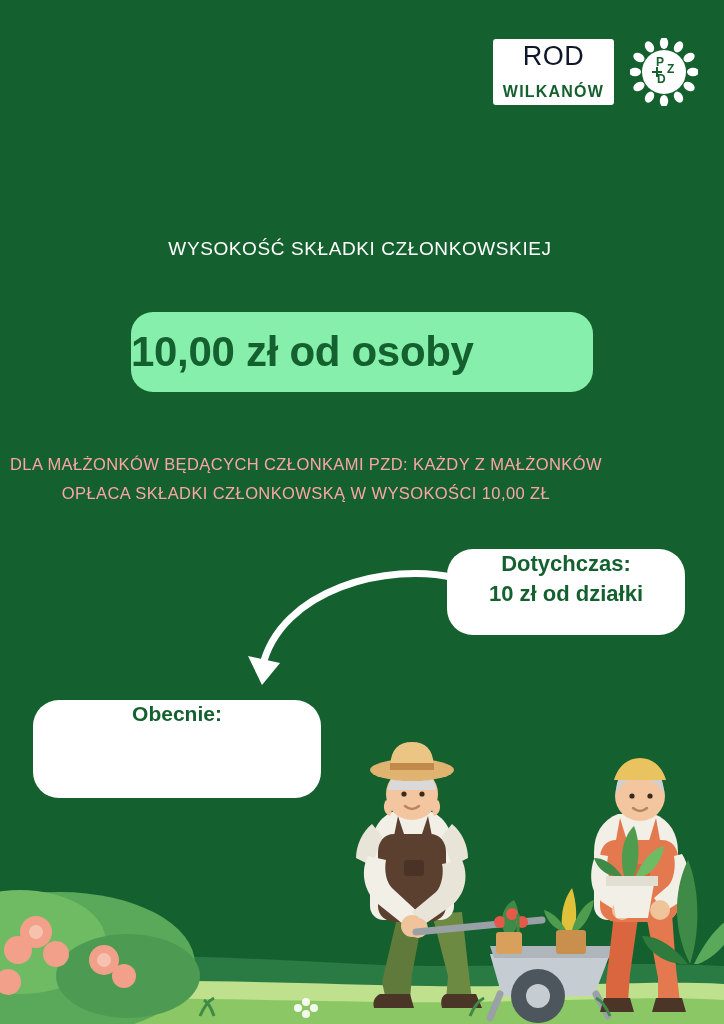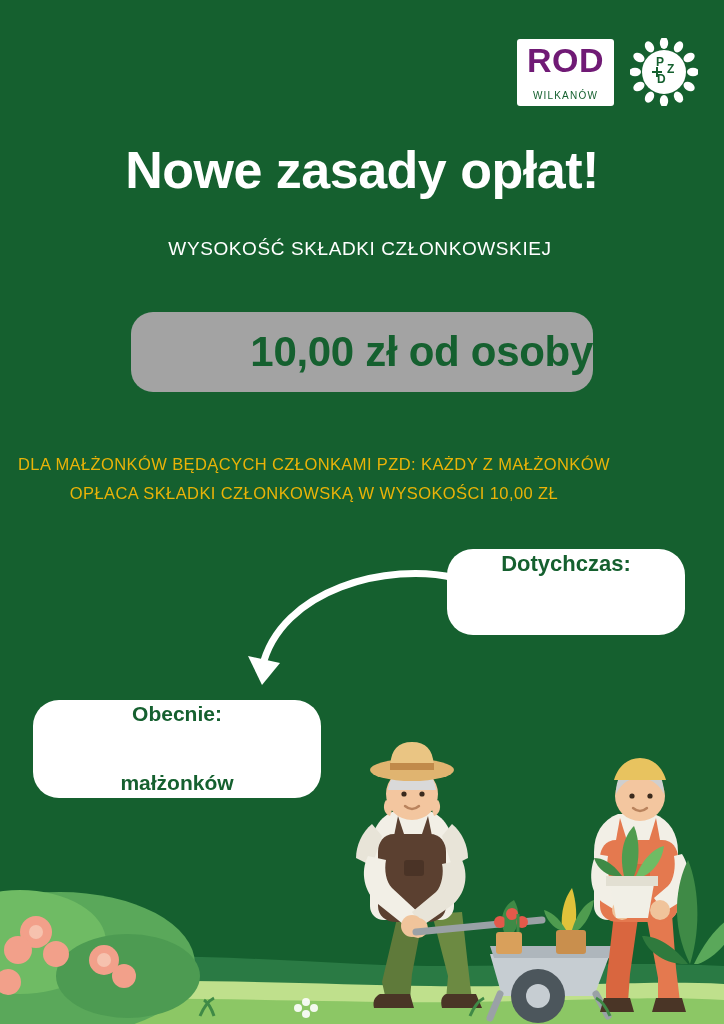--- a/index.html
+++ b/index.html
@@ -32,29 +32,29 @@
     gap: 16px;
   }
   .rod-logo {
     background: #ffffff;
     border-radius: 3px;
     padding: 4px 10px 5px 10px;
     text-align: center;
     line-height: 1;
   }
   .rod-logo .rod-main {
-    font-size: 34px;
+    font-size: 27px;
+    font-weight: normal;
+    letter-spacing: 0.5px;
+    color: #0f172a;
+    display: block;
+  }
+  .rod-logo .rod-sub {
+    font-size: 16px;
     font-weight: bold;
-    letter-spacing: 0.5px;
-    color: #701a75;
-    display: block;
-  }
-  .rod-logo .rod-sub {
-    font-size: 10px;
-    font-weight: normal;
     letter-spacing: 1.2px;
     color: #15602f;
     display: block;
     margin-top: 14px;
   }
   .pzd-logo {
     width: 68px;
     height: 68px;
     position: relative;
   }
@@ -83,59 +83,58 @@
     letter-spacing: 0.6px;
   }
 
   
   .amount-pill {
     position: absolute;
     top: 312px;
     left: 131px;
     width: 462px;
     height: 80px;
-    background: #a3a3a3;
+    background: #86efac;
     border-radius: 22px;
     display: flex;
     align-items: center;
-    justify-content: flex-end;
+    justify-content: flex-start;
   }
   .amount-pill span {
     color: #15602f;
     font-size: 42px;
     font-weight: bold;
     letter-spacing: -0.3px;
   }
 
   
   .note {
     position: absolute;
     top: 450px;
-    left: 12px;
+    left: 4px;
     width: 604px;
     text-align: center;
-    color: #eab308;
+    color: #fca5a5;
     font-size: 16.5px;
     line-height: 1.75;
     letter-spacing: 0.4px;
   }
 
   
   .callout {
     position: absolute;
     background: #ffffff;
     border-radius: 26px;
     color: #15602f;
     font-weight: bold;
     text-align: center;
     display: flex;
     flex-direction: column;
     align-items: center;
-    justify-content: space-between;
-    gap: 20px;
+    justify-content: flex-start;
   }
   .callout-prev {
     top: 549px;
     left: 447px;
     width: 238px;
     height: 86px;
     font-size: 22px;
     line-height: 1.35;
   }
   .callout-now {
@@ -196,44 +195,43 @@
         <g fill="#15602f" font-family="Liberation Sans, sans-serif" font-size="12" font-weight="bold">
           <text x="26" y="28">P</text>
           <text x="37" y="35">Z</text>
           <text x="27" y="45">D</text>
         </g>
         <path d="M22 34 h10 M27 29 v10" stroke="#15602f" stroke-width="2" fill="none"></path>
       </svg>
     </div>
   </div>
 
-  <div class="headline">Nowe zasady opłat!</div>
   <div class="subhead">WYSOKOŚĆ SKŁADKI CZŁONKOWSKIEJ</div>
 
   <div class="amount-pill">
     <span>10,00 zł od osoby</span>
   </div>
 
   <div class="note">
     <div>DLA MAŁŻONKÓW BĘDĄCYCH CZŁONKAMI PZD: KAŻDY Z MAŁŻONKÓW</div>
     <div>OPŁACA SKŁADKI CZŁONKOWSKĄ W WYSOKOŚCI 10,00 ZŁ</div>
   </div>
 
   <svg class="arrow" viewBox="0 0 230 150">
     <path d="M215 18 C150 2, 40 28, 22 108" stroke="#ffffff" stroke-width="7" fill="none" stroke-linecap="round"></path>
     <path d="M8 96 L22 125 L40 103 Z" fill="#ffffff"></path>
   </svg>
 
   <div class="callout callout-prev">
     <div>Dotychczas:</div>
+    <div>10 zł od działki</div>
   </div>
 
   <div class="callout callout-now">
     <div>Obecnie:</div>
-    <div>małżonków</div>
   </div>
 
   <svg class="illus" viewBox="0 0 724 360">
 
     <path d="M0 300 C120 286 240 294 360 300 C480 306 600 296 724 302 L724 360 L0 360 Z" fill="#2a7a44"></path>
     <path d="M0 322 C160 312 300 320 430 322 C560 324 640 316 724 320 L724 360 L0 360 Z" fill="#bfe08c"></path>
     <path d="M0 338 C180 330 330 340 470 338 C600 336 660 332 724 336 L724 360 L0 360 Z" fill="#8cc765"></path>
 
     <g>
       <ellipse cx="60" cy="300" rx="135" ry="72" fill="#5aa85a"></ellipse>

